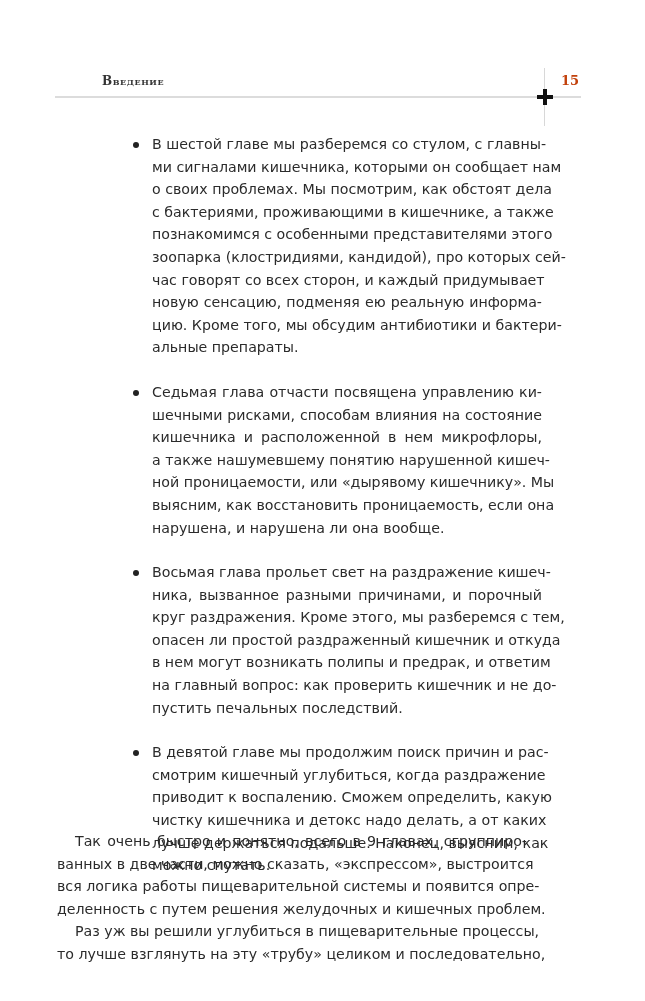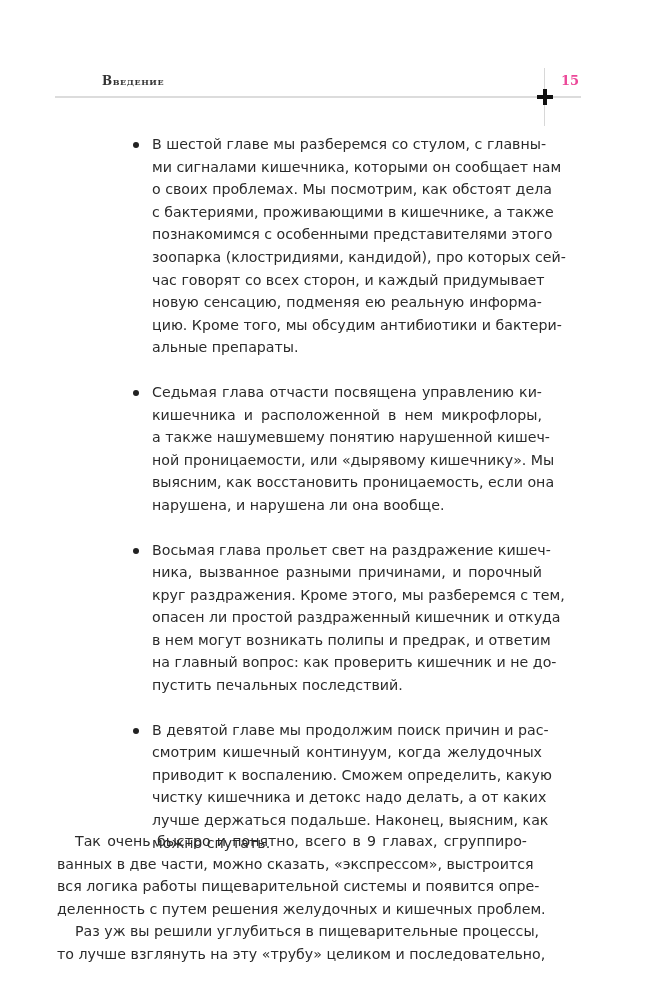--- a/index.html
+++ b/index.html
@@ -27,21 +27,21 @@
       color: #333;
       margin-left: 46px;
     }
     .page-number {
       position: absolute;
       left: 561px;
       top: 73px;
       font-family: "DejaVu Serif", serif;
       font-weight: bold;
       font-size: 13px;
-      color: #ec4899;
+      color: #c2410c;
     }
     .rule-h {
       position: absolute;
       left: 55px;
       top: 96px;
       width: 526px;
       height: 2px;
       background: #dcdcdc;
     }
     .rule-v {
@@ -146,40 +146,41 @@
       <span class="line">познакомимся с особенными представителями этого</span>
       <span class="line">зоопарка (клостридиями, кандидой), про которых сей-</span>
       <span class="line">час говорят со всех сторон, и каждый придумывает</span>
       <span class="line">новую сенсацию, подменяя ею реальную информа-</span>
       <span class="line">цию. Кроме того, мы обсудим антибиотики и бактери-</span>
       <span class="line last">альные препараты.</span>
     </li>
     <li class="bullet-item">
       <span class="bullet-dot"></span>
       <span class="line">Седьмая глава отчасти посвящена управлению ки-</span>
+      <span class="line">шечными рисками, способам влияния на состояние</span>
       <span class="line">кишечника и расположенной в нем микрофлоры,</span>
       <span class="line">а также нашумевшему понятию нарушенной кишеч-</span>
       <span class="line">ной проницаемости, или «дырявому кишечнику». Мы</span>
       <span class="line">выясним, как восстановить проницаемость, если она</span>
       <span class="line last">нарушена, и нарушена ли она вообще.</span>
     </li>
     <li class="bullet-item">
       <span class="bullet-dot"></span>
       <span class="line">Восьмая глава прольет свет на раздражение кишеч-</span>
       <span class="line">ника, вызванное разными причинами, и порочный</span>
       <span class="line">круг раздражения. Кроме этого, мы разберемся с тем,</span>
       <span class="line">опасен ли простой раздраженный кишечник и откуда</span>
       <span class="line">в нем могут возникать полипы и предрак, и ответим</span>
       <span class="line">на главный вопрос: как проверить кишечник и не до-</span>
       <span class="line last">пустить печальных последствий.</span>
     </li>
     <li class="bullet-item">
       <span class="bullet-dot"></span>
       <span class="line">В девятой главе мы продолжим поиск причин и рас-</span>
-      <span class="line">смотрим кишечный континуум, когда желудочных</span>
+      <span class="line">смотрим кишечный углубиться, когда раздражение</span>
       <span class="line">приводит к воспалению. Сможем определить, какую</span>
       <span class="line">чистку кишечника и детокс надо делать, а от каких</span>
       <span class="line">лучше держаться подальше. Наконец, выясним, как</span>
       <span class="line last">можно спутать.</span>
     </li>
   </ul>
 
   <div class="body-text">
     <div>
       <span class="para-line indent">Так очень быстро и понятно, всего в 9 главах, сгруппиро-</span>

